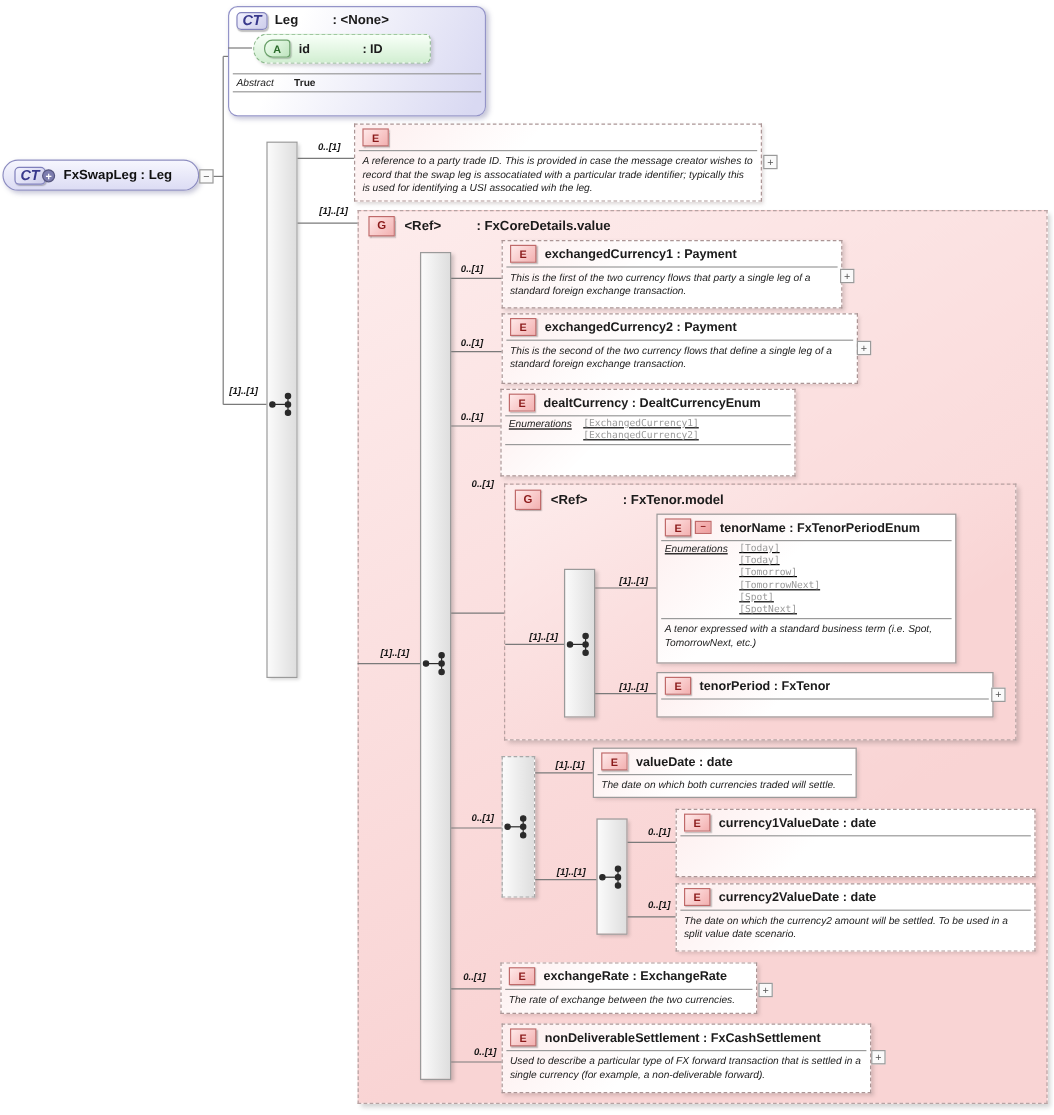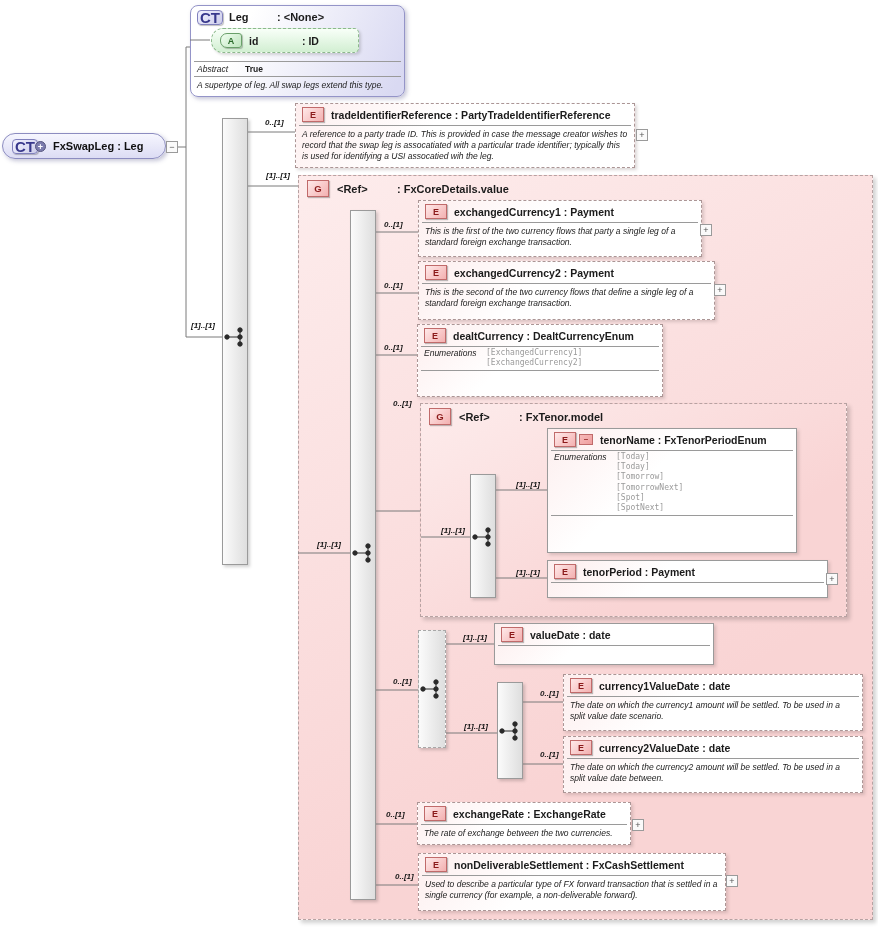--- a/index.html
+++ b/index.html
@@ -8,33 +8,33 @@
   .abs{position:absolute;box-sizing:border-box;}
 
   
   .ebox{background:linear-gradient(135deg,#fdeeee 0%,#ffffff 40%);
     border:1px dashed #ab9595;box-shadow:2px 2px 3px rgba(120,100,100,.25);}
   .ebox.solid{border-style:solid;border-color:#9a9a9a;}
   .etitle{display:flex;align-items:center;gap:7px;height:21px;padding:0 6px;
     font-weight:bold;font-size:10.5px;color:#1b1b1b;white-space:nowrap;}
   .sep{border-top:1px solid #9a9a9a;margin:0 3px;height:0;}
   .edesc{font-style:italic;font-size:8.5px;color:#222;padding:3px 6px 2px 6px;line-height:1.3;}
-  .erow{display:flex;padding:1px 6px 2px 6px;}
+  .erow{display:flex;padding:1px 6px 2px 6px;text-decoration:underline;}
   .elabel{font-style:italic;font-size:8.5px;color:#222;width:62px;flex:none;}
   .evals{font-family:"DejaVu Sans Mono",monospace;font-size:8px;color:#9a9a9a;line-height:1.28;}
 
   
   .bdg{flex:none;display:flex;align-items:center;justify-content:center;
     font-weight:bold;box-shadow:1px 1px 1px rgba(0,0,0,.25);}
   .bdg-e{width:20px;height:13px;font-size:9px;color:#8b1a1a;border:1px solid #c06a6a;
     background:linear-gradient(135deg,#ffe9e9,#f3b0b0);}
   .bdg-g{width:20px;height:15px;font-size:9.5px;color:#8b1a1a;border:1px solid #c06a6a;
     background:linear-gradient(135deg,#ffe9e9,#f3b0b0);}
-  .bdg-ct{width:24px;height:13px;font-size:15px;color:#38388c;border:1px solid #8080bc;
-    border-radius:4px;background:linear-gradient(135deg,#f2f2ff,#cdcdea);}
+  .bdg-ct{width:24px;height:13px;font-size:12px;color:#38388c;border:1px solid #8080bc;
+    border-radius:4px;background:linear-gradient(135deg,#f2f2ff,#cdcdea);font-style:italic;}
   .bdg-a{width:20px;height:13px;font-size:9px;color:#2a6a2a;border:1px solid #6aa06a;
     border-radius:7px 3px 3px 7px;background:linear-gradient(135deg,#f0fff0,#bfe4bf);}
   .enum-mark{flex:none;width:12px;height:9px;margin-left:-4px;border:1px solid #c06a6a;
     background:linear-gradient(135deg,#f7baba,#ee9e9e);color:#8b1a1a;font-size:8px;
     line-height:7px;text-align:center;font-weight:bold;}
 
   
   .group{background:linear-gradient(150deg,#fdecec 0%,#f9d4d4 70%);
     border:1px dashed #b7a2a2;box-shadow:3px 3px 4px rgba(0,0,0,.18);}
   .gheader{display:flex;align-items:center;gap:8px;padding:4px 0 0 8px;
@@ -107,36 +107,34 @@
       <span class="bdg bdg-a">A</span>
       <span class="aname">id</span>
       <span>: ID</span>
     </div>
     <div class="sep" style="margin-top:33px;"></div>
     <div class="metarow">
       <span class="metalabel">Abstract</span>
       <span class="metaval">True</span>
     </div>
     <div class="sep"></div>
-    <div class="edesc">A supertype of leg. All swap legs extend this type.</div>
   </div>
 
   <div class="abs pill" style="left:2px;top:133px;width:164px;height:26px;">
     <span class="ctplus">
       <span class="bdg bdg-ct">CT</span>
       <span class="pluscirc">+</span>
     </span>
     <span>FxSwapLeg : Leg</span>
   </div>
   <div class="pm" style="left:166px;top:141px;">−</div>
 
   <div class="abs ebox" style="left:295px;top:103px;width:340px;height:65px;">
     <div class="etitle">
       <span class="bdg bdg-e">E</span>
-      <span>tradeIdentifierReference : PartyTradeIdentifierReference</span>
     </div>
     <div class="sep"></div>
     <div class="edesc">A reference to a party trade ID. This is provided in case the message creator wishes to record that the swap leg is assocatiated with a particular trade identifier; typically this is used for identifying a USI assocatied wih the leg.</div>
   </div>
   <div class="pm" style="left:636px;top:129px;">+</div>
 
   <div class="abs ebox" style="left:418px;top:200px;width:284px;height:57px;">
     <div class="etitle">
       <span class="bdg bdg-e">E</span>
       <span>exchangedCurrency1 : Payment</span>
@@ -184,55 +182,56 @@
       <span class="evals">
         <div>[Today]</div>
         <div>[Today]</div>
         <div>[Tomorrow]</div>
         <div>[TomorrowNext]</div>
         <div>[Spot]</div>
         <div>[SpotNext]</div>
       </span>
     </div>
     <div class="sep"></div>
+    <div class="edesc">A tenor expressed with a standard business term (i.e. Spot, TomorrowNext, etc.)</div>
   </div>
 
   <div class="abs ebox solid" style="left:547px;top:560px;width:281px;height:38px;">
     <div class="etitle">
       <span class="bdg bdg-e">E</span>
-      <span>tenorPeriod : Payment</span>
+      <span>tenorPeriod : FxTenor</span>
     </div>
     <div class="sep"></div>
   </div>
   <div class="pm" style="left:826px;top:573px;">+</div>
 
   <div class="abs ebox solid" style="left:494px;top:623px;width:220px;height:42px;">
     <div class="etitle">
       <span class="bdg bdg-e">E</span>
       <span>valueDate : date</span>
     </div>
     <div class="sep"></div>
+    <div class="edesc">The date on which both currencies traded will settle.</div>
   </div>
 
   <div class="abs ebox" style="left:563px;top:674px;width:300px;height:57px;">
     <div class="etitle">
       <span class="bdg bdg-e">E</span>
       <span>currency1ValueDate : date</span>
     </div>
     <div class="sep"></div>
-    <div class="edesc">The date on which the currency1 amount will be settled. To be used in a split value date scenario.</div>
   </div>
 
   <div class="abs ebox" style="left:563px;top:736px;width:300px;height:57px;">
     <div class="etitle">
       <span class="bdg bdg-e">E</span>
       <span>currency2ValueDate : date</span>
     </div>
     <div class="sep"></div>
-    <div class="edesc">The date on which the currency2 amount will be settled. To be used in a split value date between.</div>
+    <div class="edesc">The date on which the currency2 amount will be settled. To be used in a split value date scenario.</div>
   </div>
 
   <div class="abs ebox" style="left:417px;top:802px;width:214px;height:43px;">
     <div class="etitle">
       <span class="bdg bdg-e">E</span>
       <span>exchangeRate : ExchangeRate</span>
     </div>
     <div class="sep"></div>
     <div class="edesc">The rate of exchange between the two currencies.</div>
   </div>

